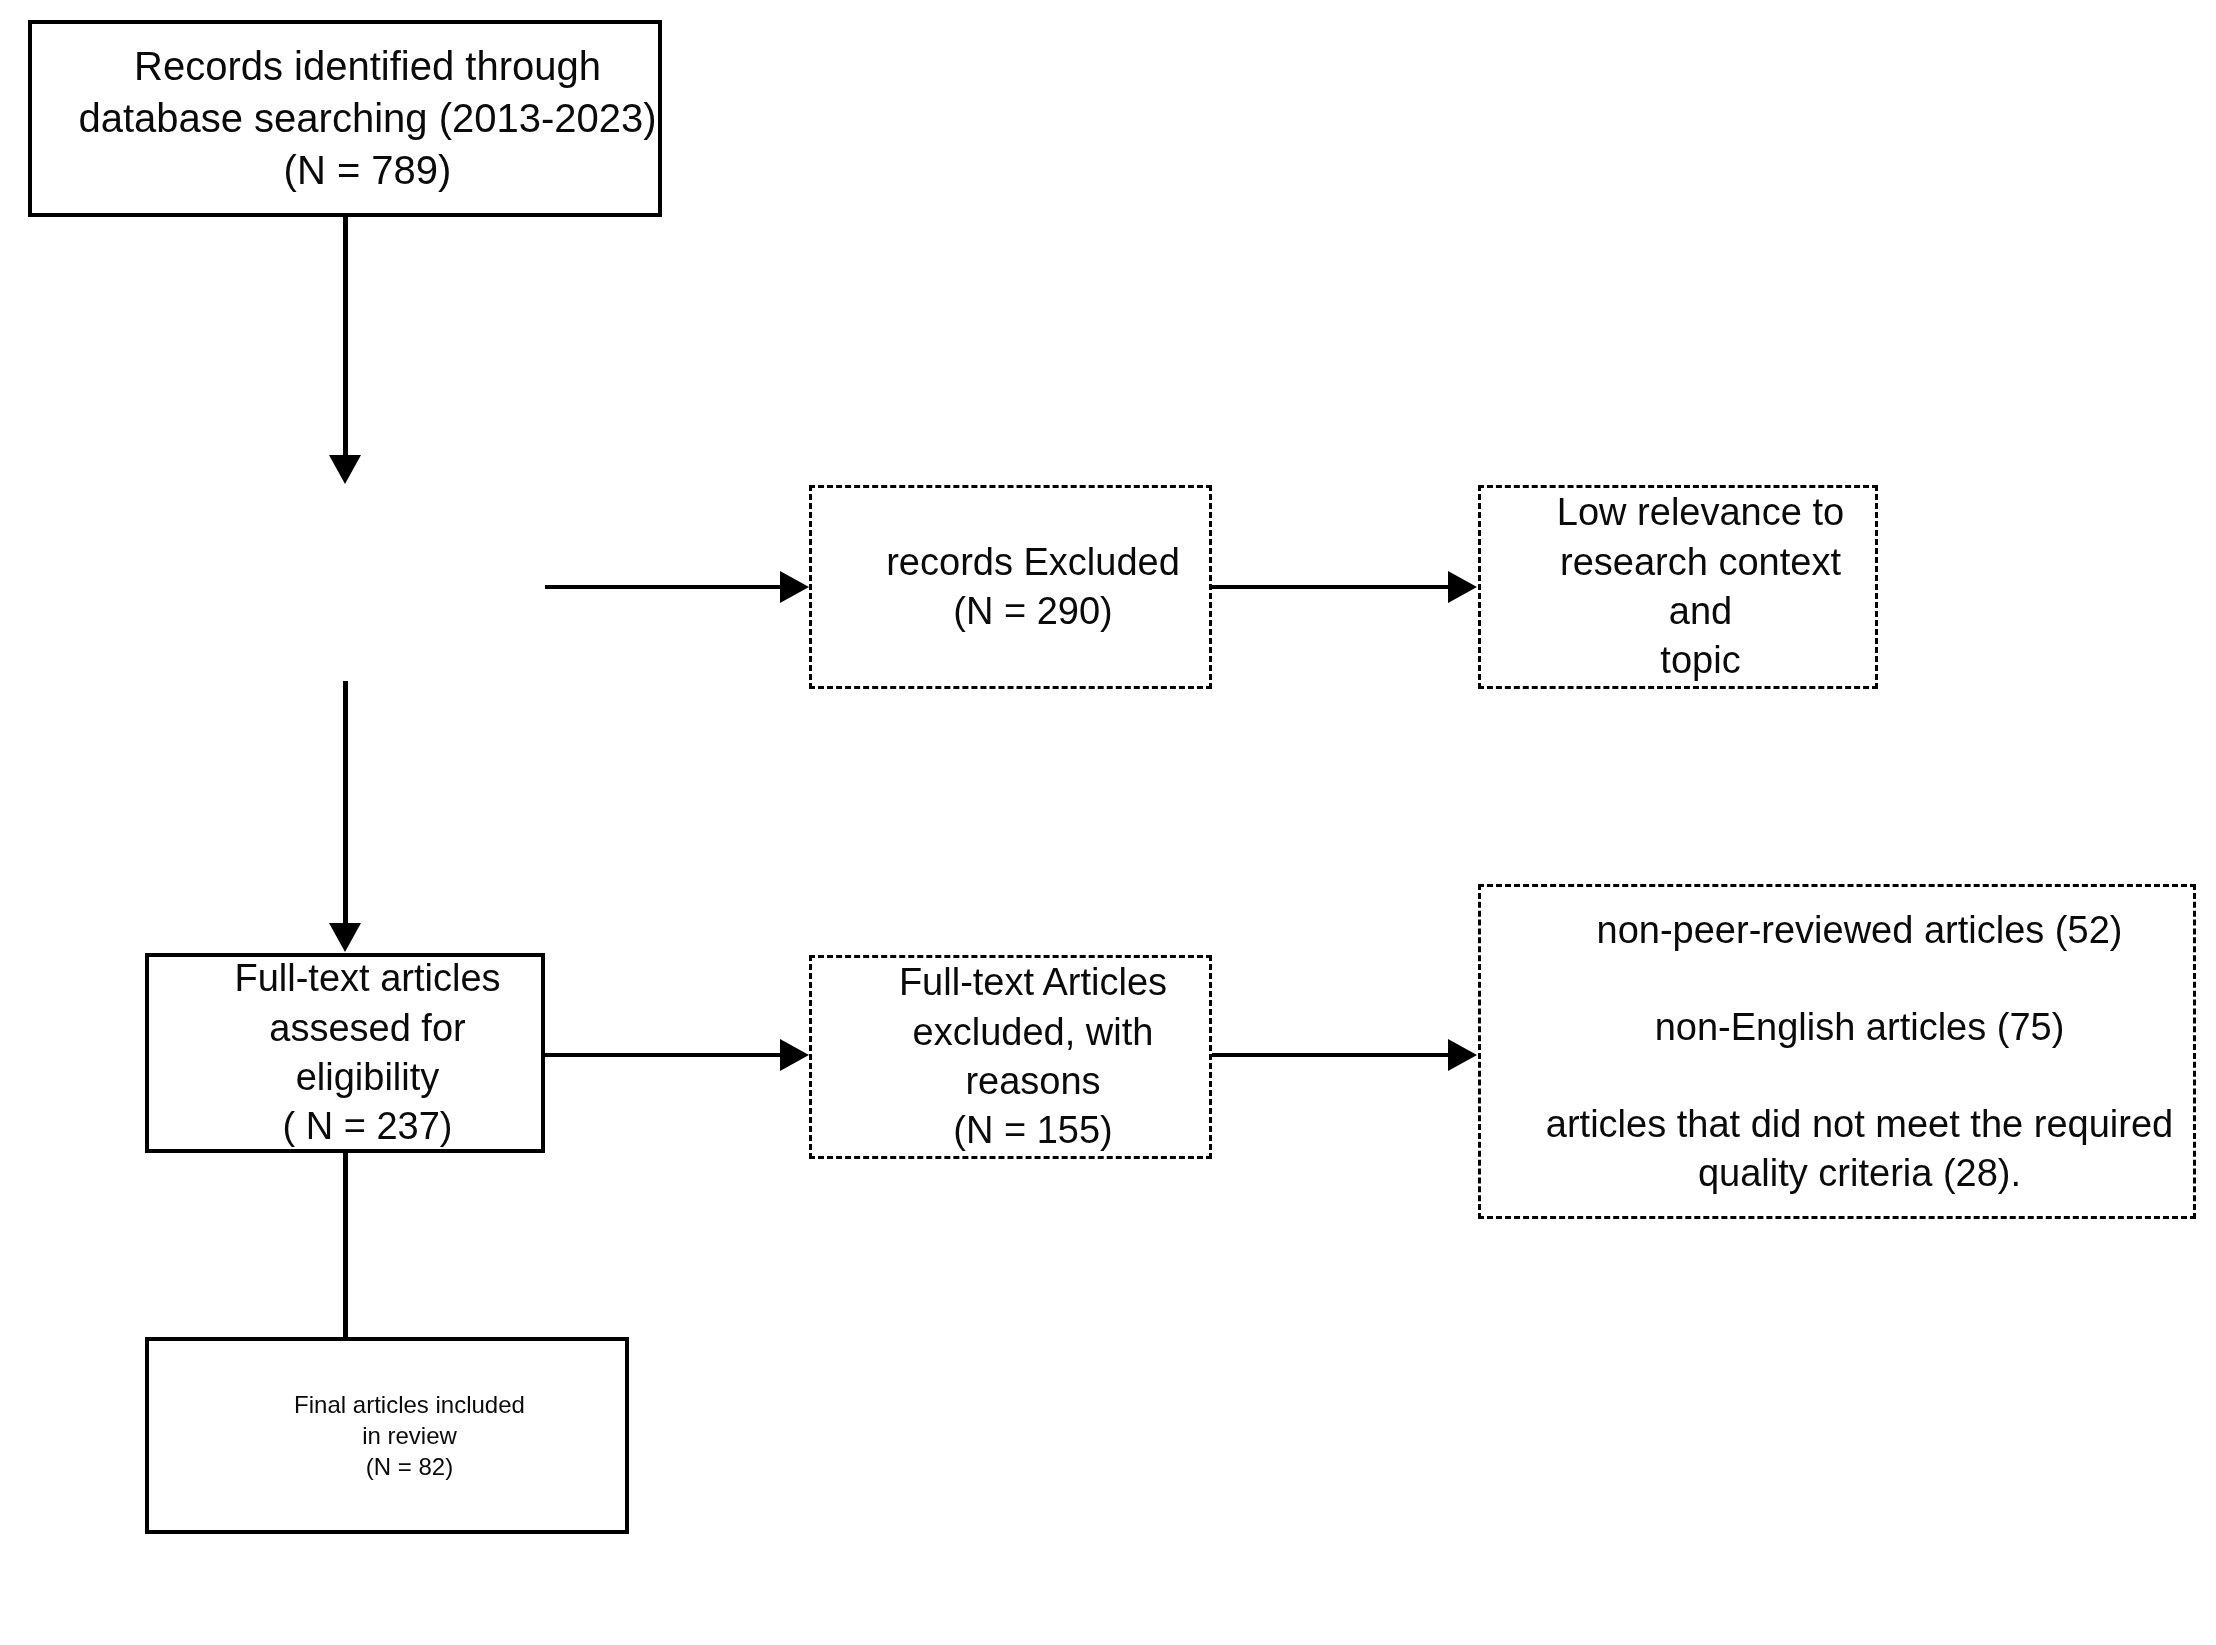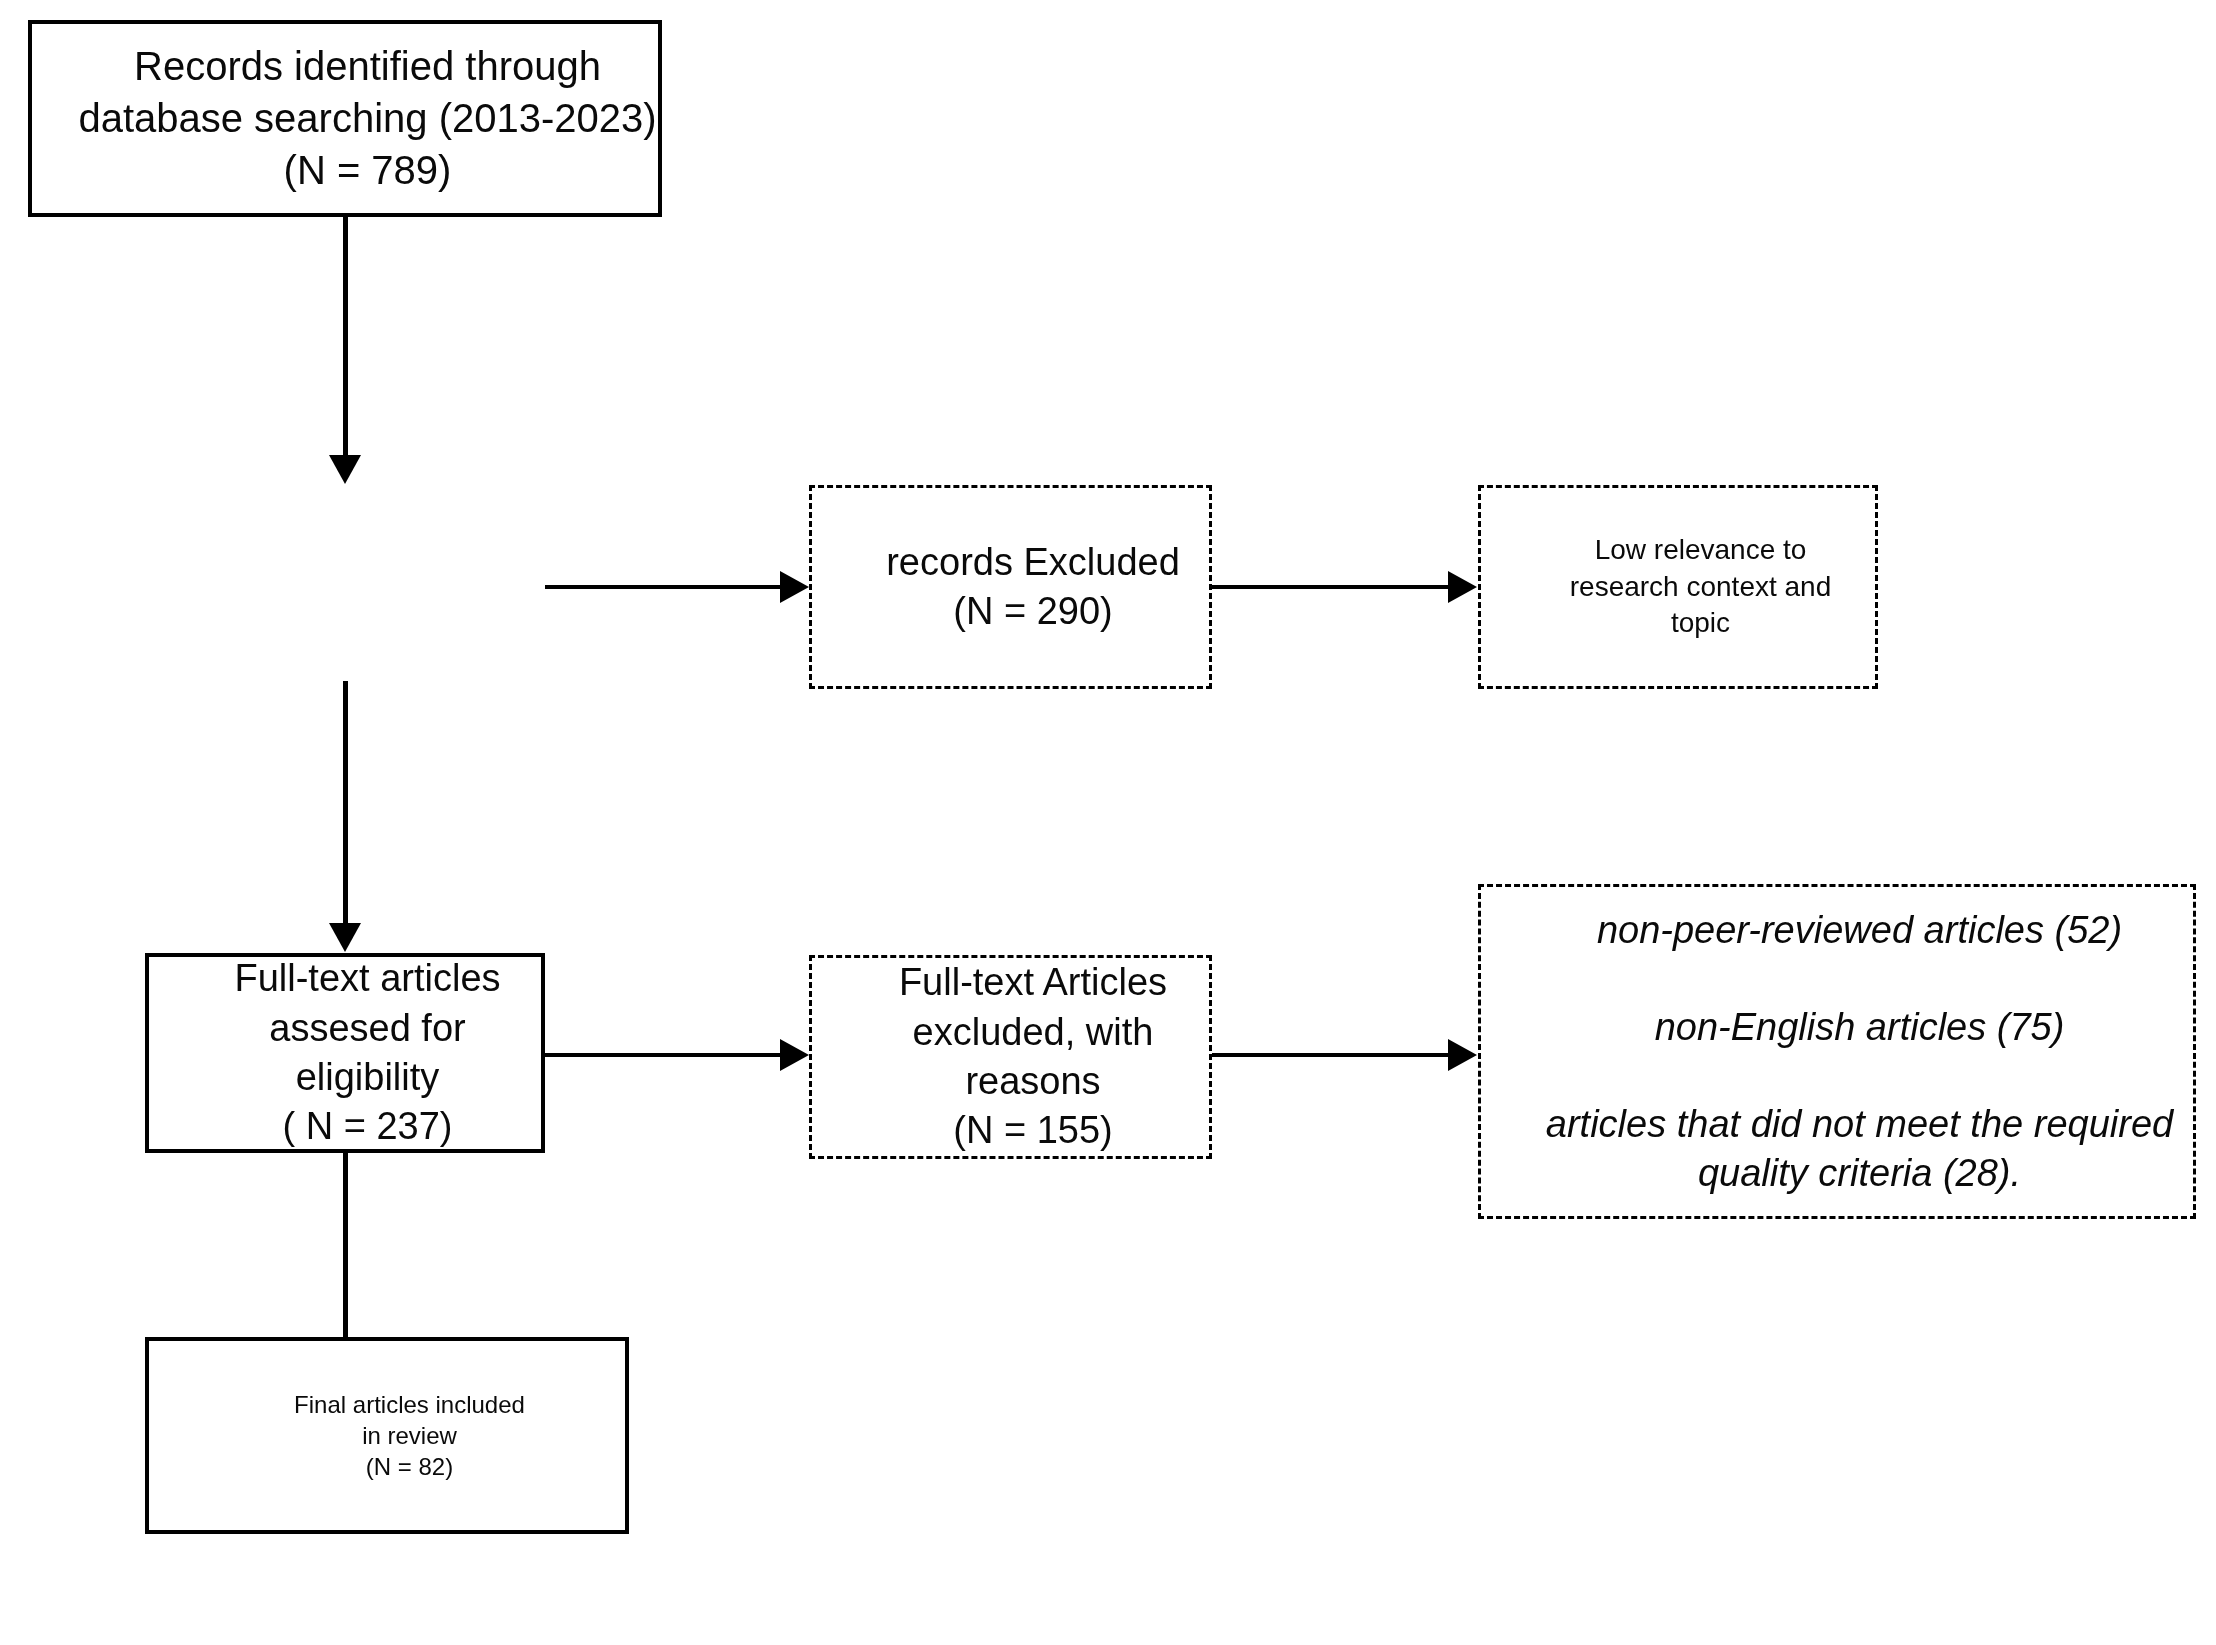--- a/index.html
+++ b/index.html
@@ -35,26 +35,26 @@
   .solid {
     border: 4.2px solid #000000;
   }
   .dashed {
     border: 3.5px dashed #000000;
   }
   
   #node-identified   { left: 28px;   top: 19.5px;   width: 634px;  height: 197px;  font-size: 40px; }
   #node-screened     { left: 145px;  top: 486px;  width: 400px;  height: 195px;  font-size: 38px; }
   #node-excluded     { left: 809px; top: 485px;  width: 403px;  height: 204px;  font-size: 38px; }
-  #node-lowrelevance { left: 1478px; top: 485px;  width: 400px;  height: 204px;  font-size: 28px; }
+  #node-lowrelevance { left: 1478px; top: 485px;  width: 400px;  height: 204px;  font-size: 38px; }
   #node-fulltext     { left: 145px;  top: 953px; width: 400px;  height: 200px;  font-size: 38px; }
   #node-ftexcluded   { left: 809px; top: 955px; width: 403px;  height: 204px;  font-size: 38px; }
   #node-reasons      { left: 1478px; top: 884px; width: 718px; height: 335px;  font-size: 38px; }
   #node-final        { left: 145px;  top: 1337px; width: 484px;  height: 197px;  font-size: 24px; }
-  #node-reasons .label { line-height: 1.28; font-style: italic; }
+  #node-reasons .label { line-height: 1.28; }
 
   
   .conn {
     position: absolute;
     background: #000000;
   }
   .vline { width: 4.9px; }
   .hline { height: 4.2px; }
   .arrowhead {
     position: absolute;

